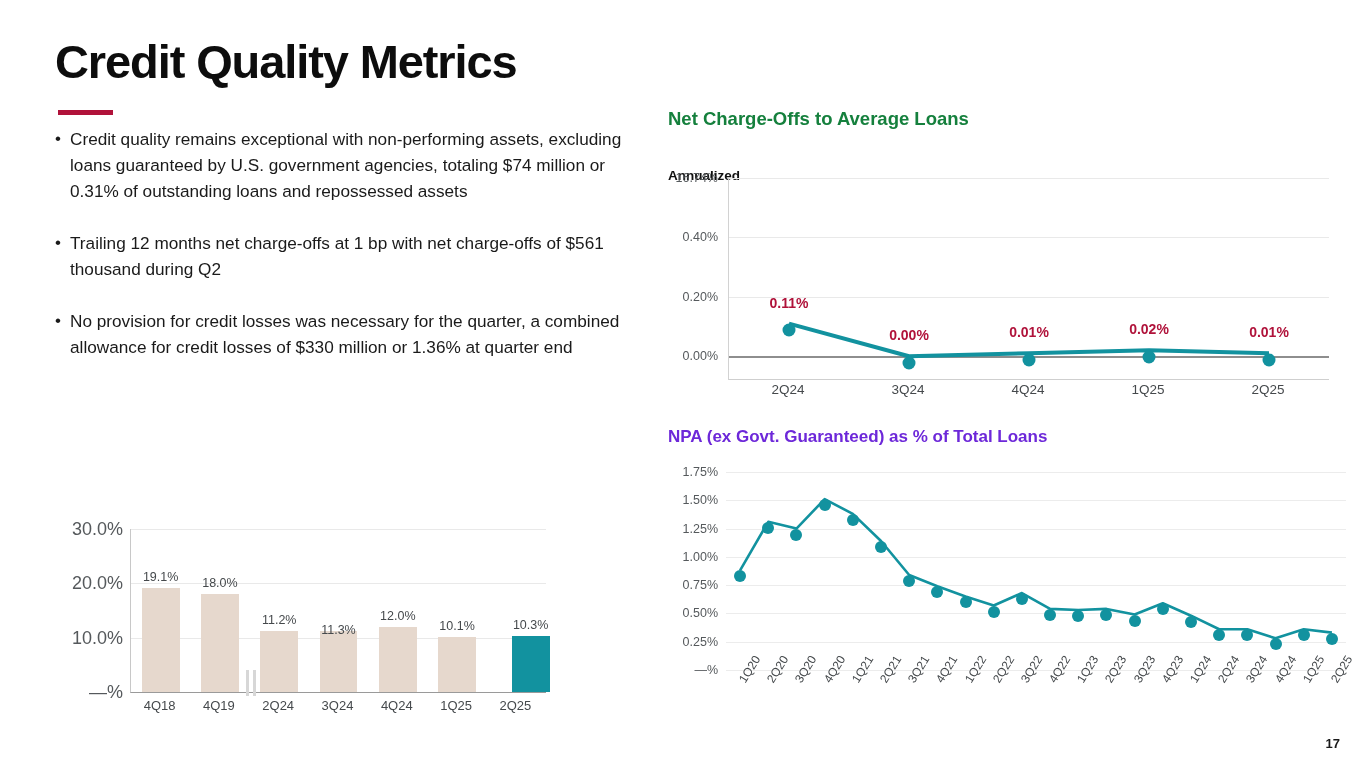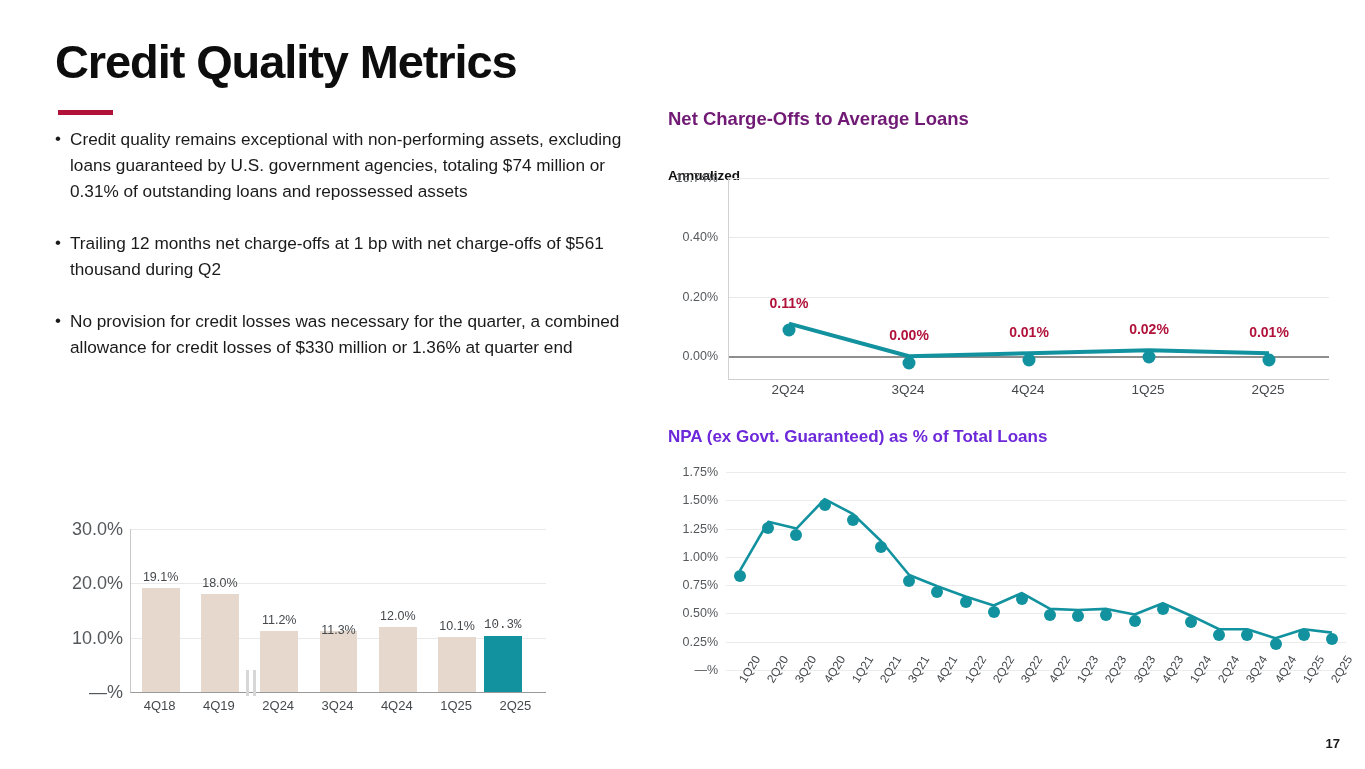--- a/index.html
+++ b/index.html
@@ -135,21 +135,21 @@
     left: 660px; top: 0;
     width: 705px; height: 769px;
   }
 
   
   #nco-title {
     position: absolute;
     left: 8px; top: 108px;
     font-size: 18.5px;
     font-weight: bold;
-    color: #701a75;
+    color: #15803d;
     white-space: nowrap;
     text-align: center;
   }
   #nco-subtitle {
     position: absolute;
     left: 8px; top: 140px;
     font-size: 13.5px;
     font-weight: bold;
     color: #111111;
     margin-top: 28px;
@@ -328,21 +328,21 @@
           <div class="bc-bar-label" style="bottom: 55px; margin-top: 39px;">11.3%</div>
         </div>
         <div class="bc-bar-slot" style="left: 237.143px; width: 59.2857px;">
           <div class="bc-bar" style="height: 65.2px; background: rgb(230, 216, 205);"></div>
           <div class="bc-bar-label" style="bottom: 69.2px;">12.0%</div>
         </div>
         <div class="bc-bar-slot" style="left: 296.429px; width: 59.2857px;">
           <div class="bc-bar" style="height: 54.8767px; background: rgb(230, 216, 205);"></div>
           <div class="bc-bar-label" style="bottom: 58.8767px;">10.1%</div>
         </div>
-        <div class="bc-bar-slot" style="left: 342px; width: 59.2857px; font-family: Liberation Mono, monospace;">
+        <div class="bc-bar-slot" style="left: 370px; width: 59.2857px;">
           <div class="bc-bar" style="height: 55.9633px; background: rgb(18, 146, 159);"></div>
           <div class="bc-bar-label" style="bottom: 59.9633px;">10.3%</div>
         </div>
         <div class="axis-break" style="left: 114.571px;"></div>
         <div class="axis-break" style="left: 121.571px;"></div>
       </div>
     <div id="bc-xaxis">
         <div class="bc-xlabel" style="left: 75px; width: 59.2857px;">4Q18</div>
         <div class="bc-xlabel" style="left: 134.286px; width: 59.2857px;">4Q19</div>
         <div class="bc-xlabel" style="left: 193.571px; width: 59.2857px;">2Q24</div>

